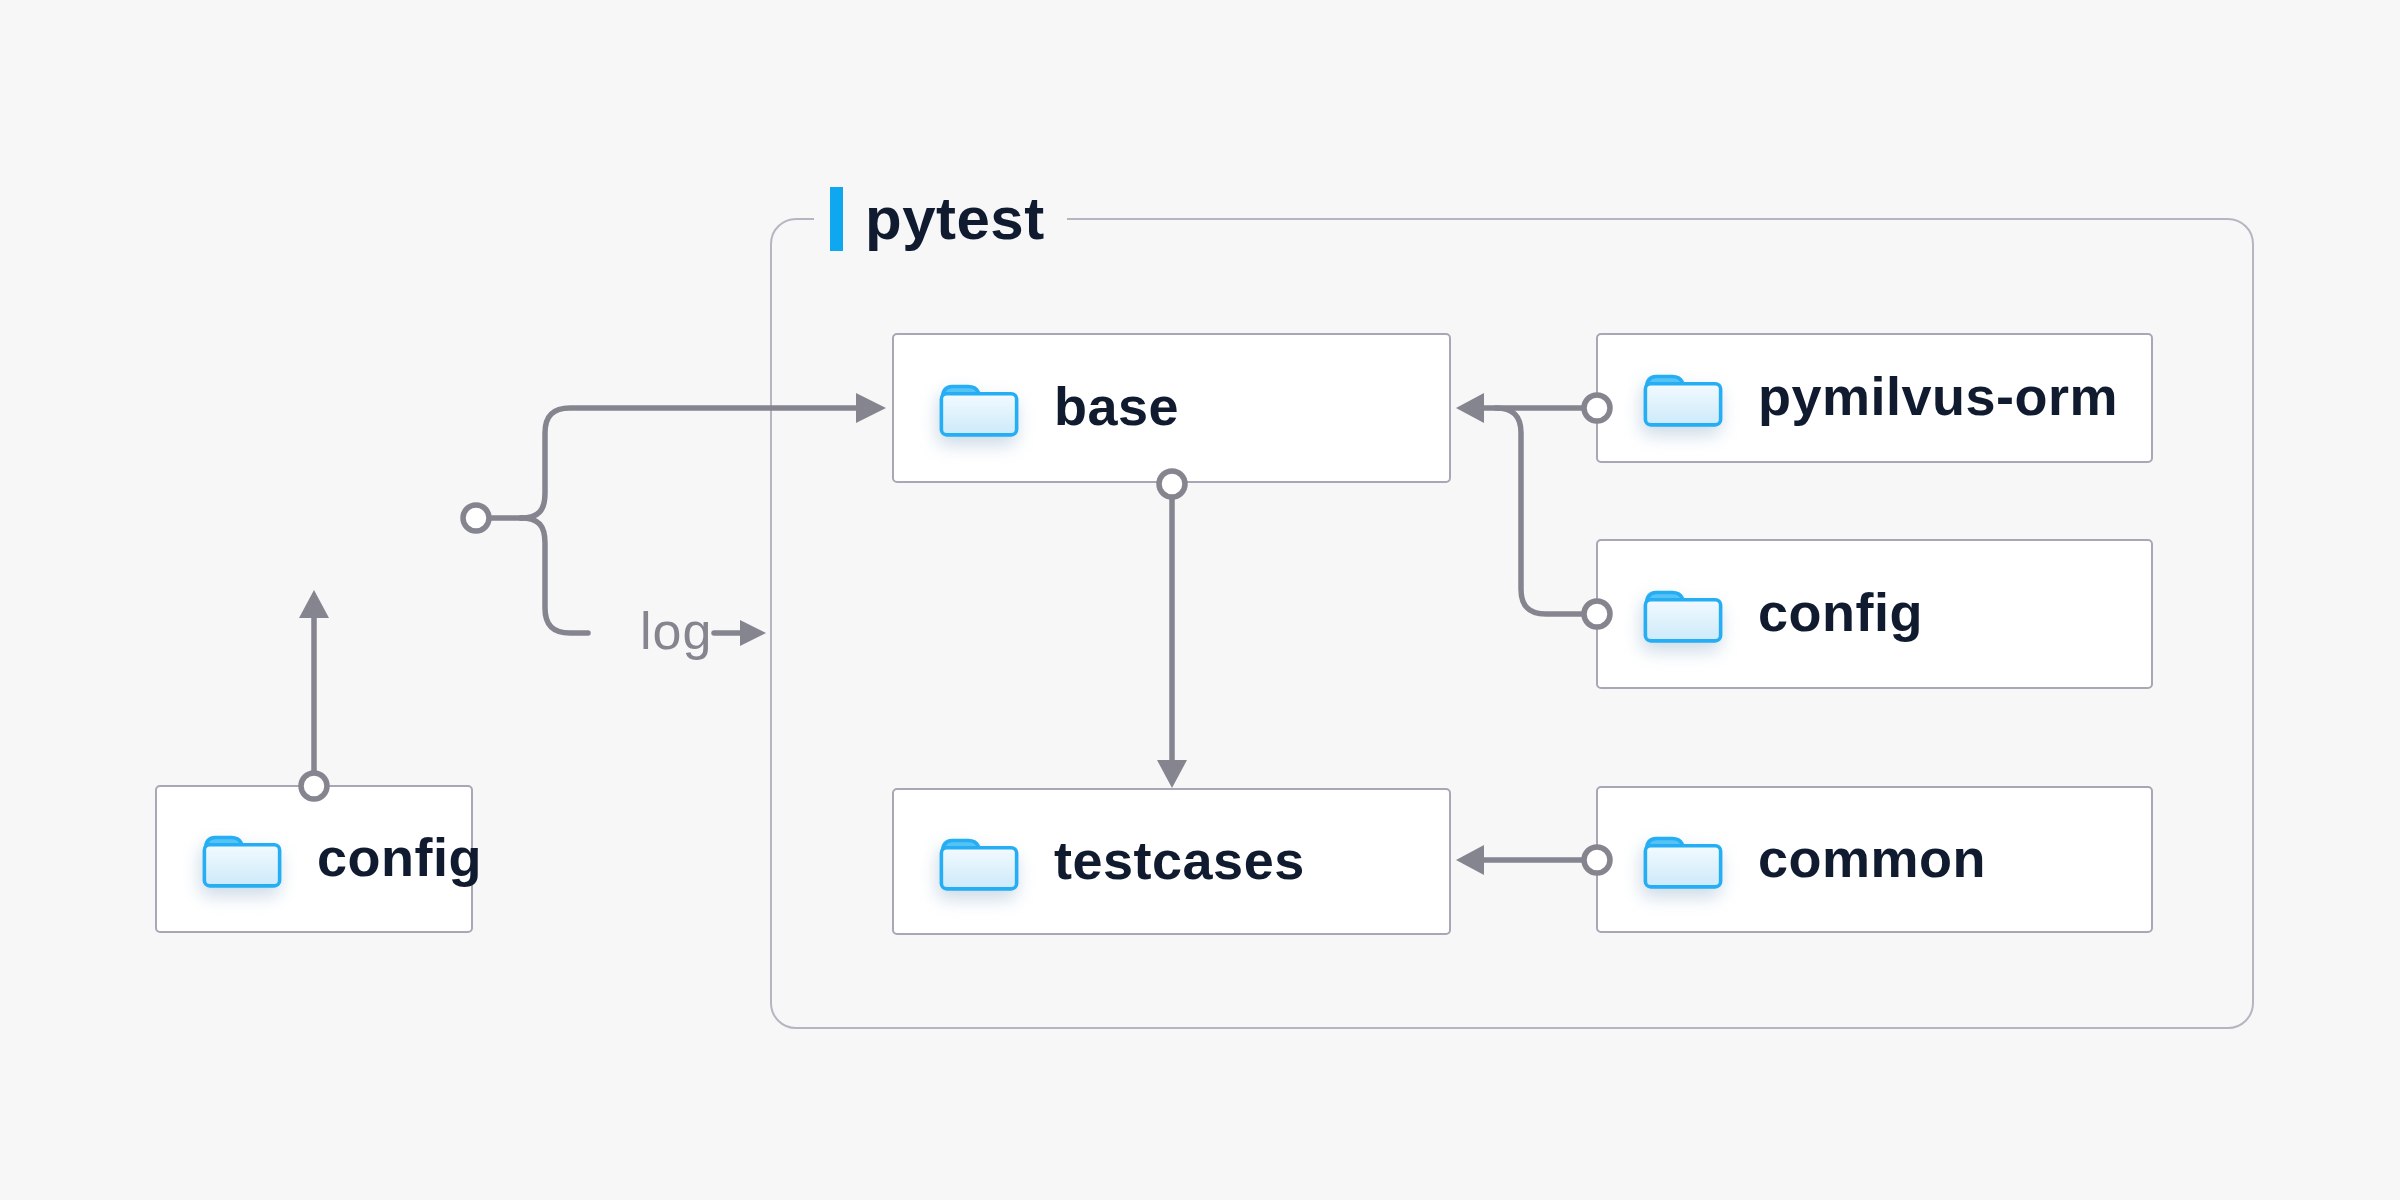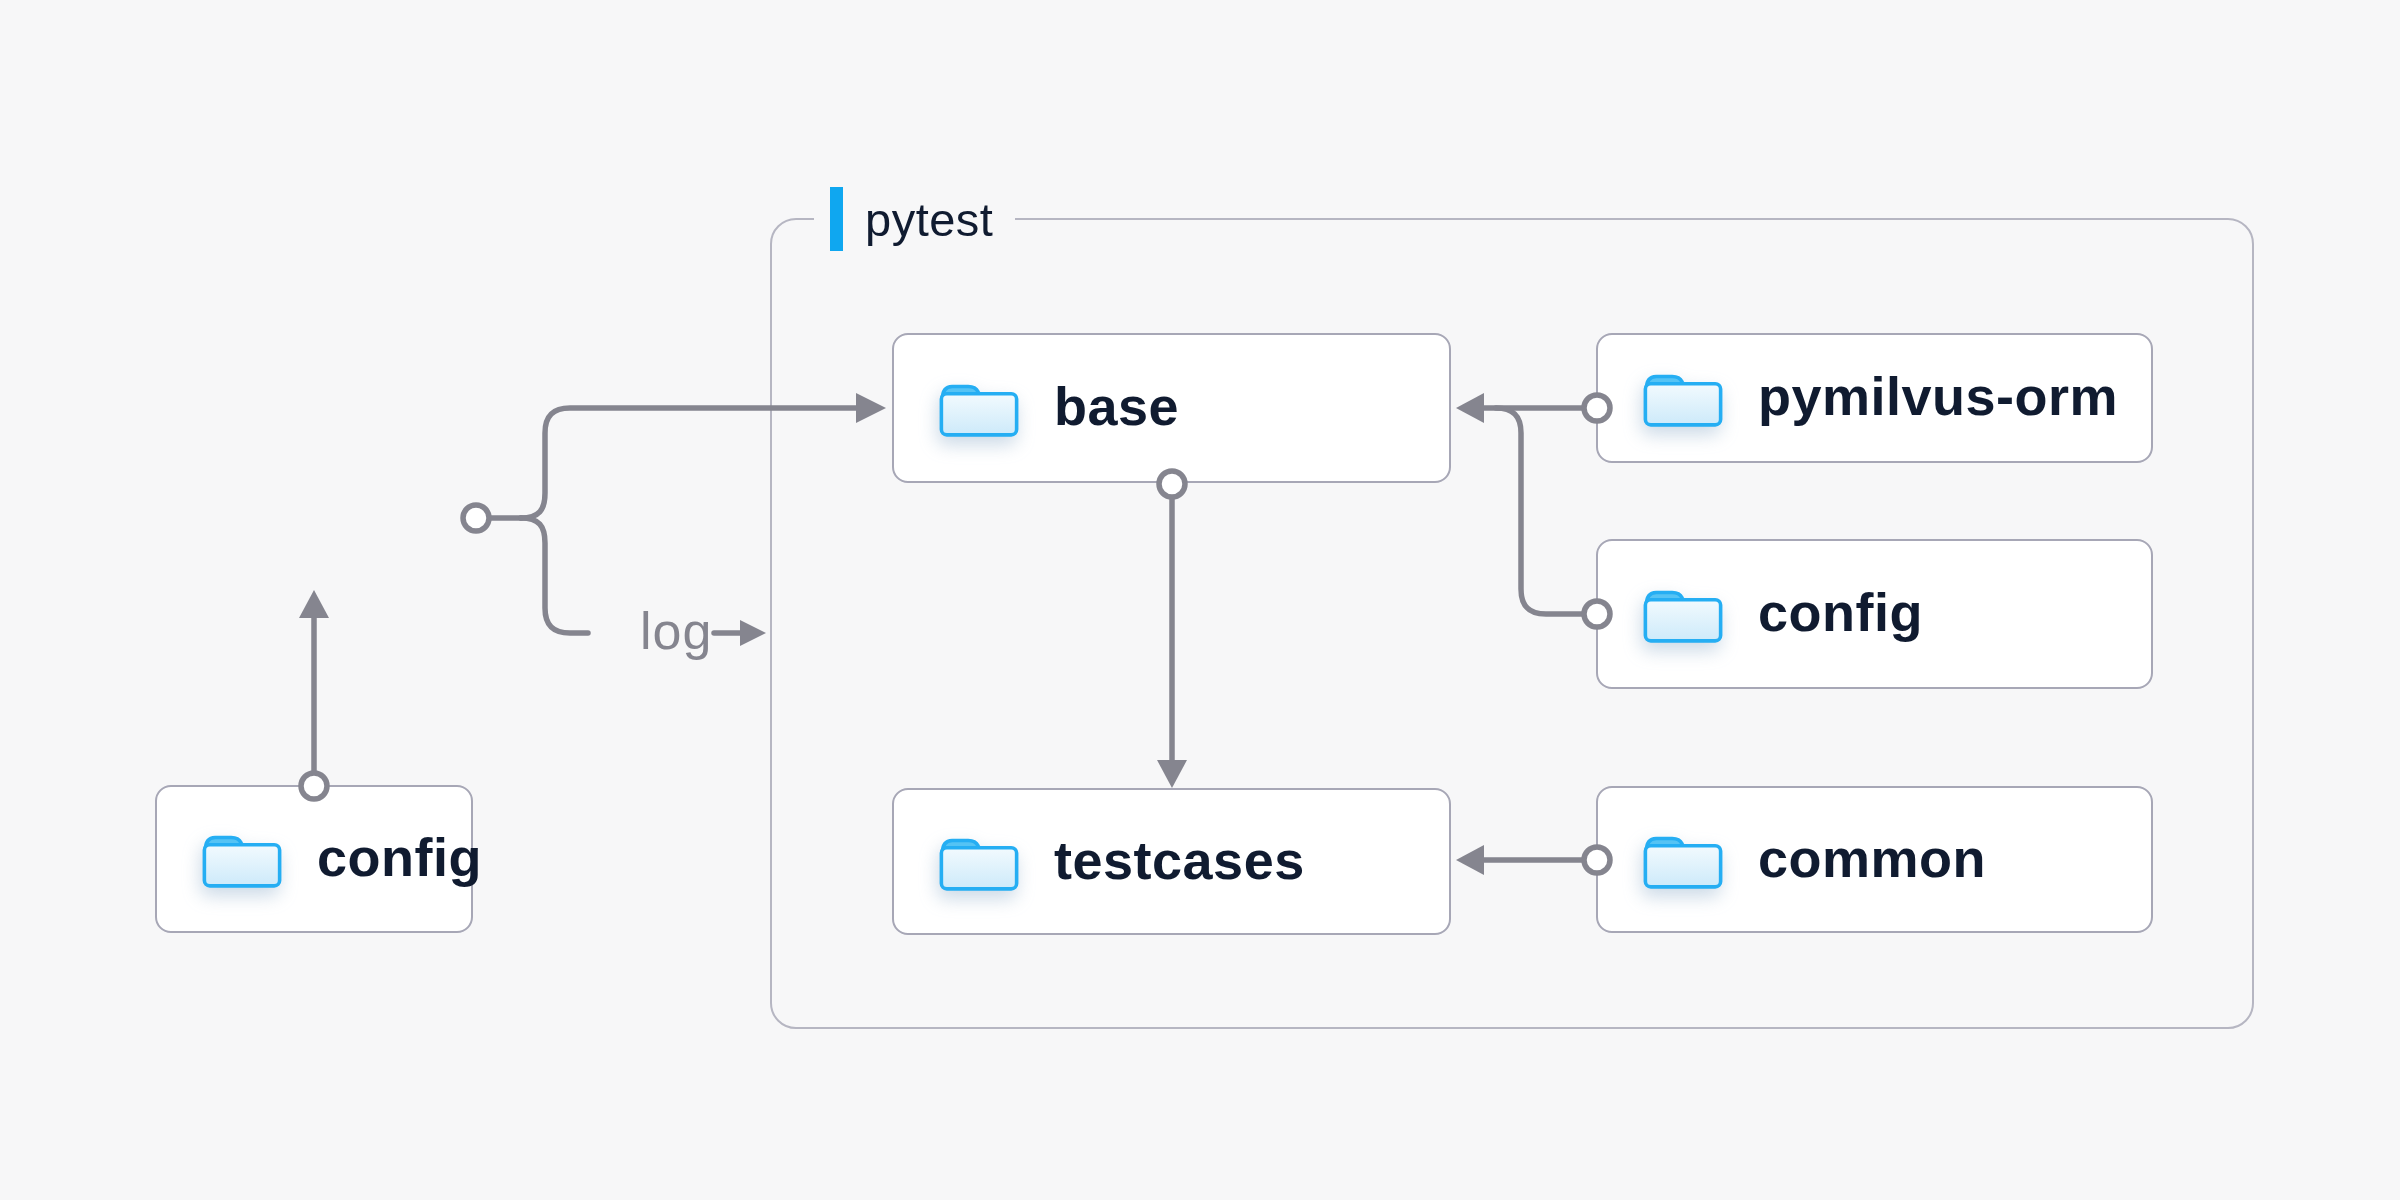--- a/index.html
+++ b/index.html
@@ -35,30 +35,30 @@
   .legend{
     position:absolute;
     left:42px;top:-34px;
     display:flex;align-items:center;gap:22px;
     background:var(--background);
     padding:0 22px 0 16px;
     height:66px;
   }
   .legend-bar{width:13px;height:64px;background:var(--accent-blue)}
   .legend-text{
-    font-size:47px;font-weight:400;color:var(--text);letter-spacing:0.5px;
+    font-size:60px;font-weight:700;color:var(--text);letter-spacing:0.5px;
     line-height:1;
   }
 
   
   .node{
     position:absolute;
     background:var(--node-fill);
     border:2.5px solid var(--node-border);
-    border-radius:16px;
+    border-radius:5px;
     display:flex;align-items:center;
     padding-left:42px;gap:32px;
   }
   .node-label{
     font-size:54px;font-weight:600;color:var(--text);
     letter-spacing:0.5px;line-height:1;
     padding-bottom:4px;
   }
   .folder{
     width:86px;height:64px;flex:0 0 auto;

